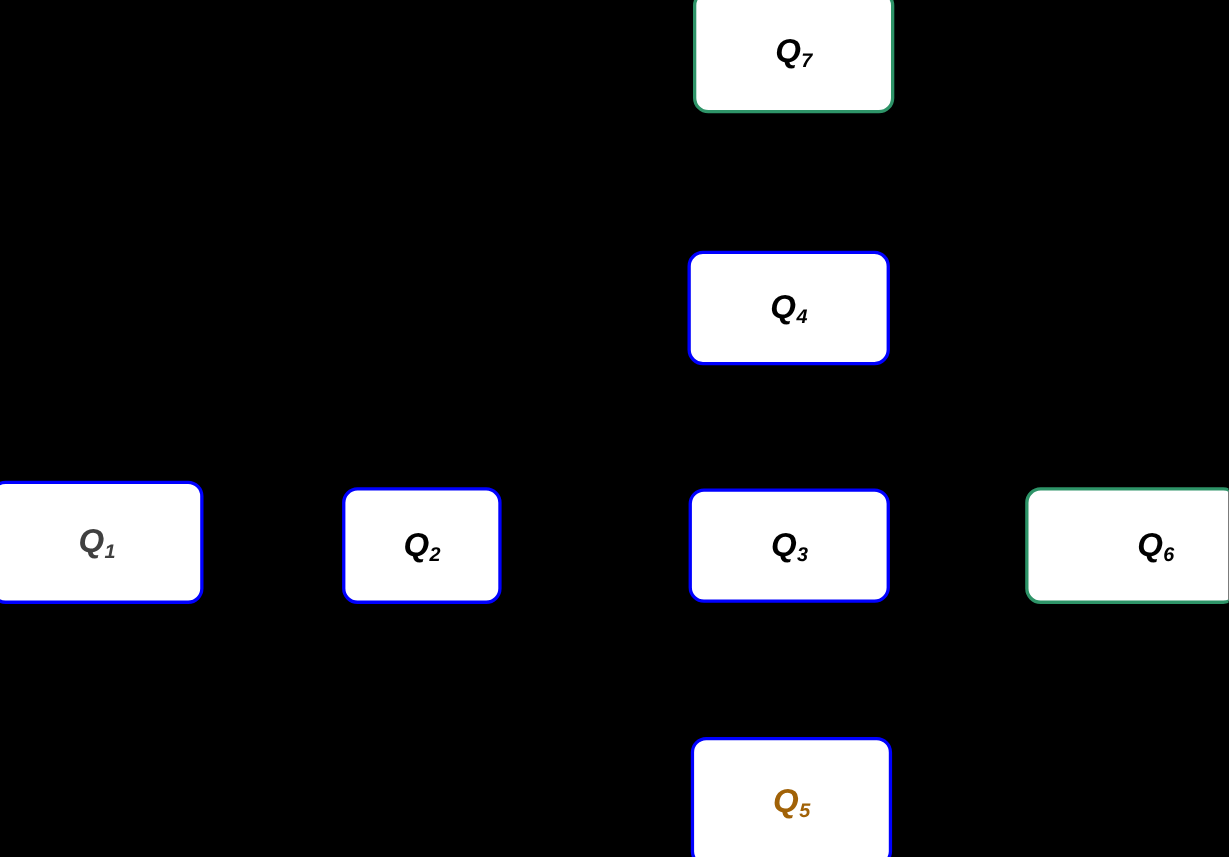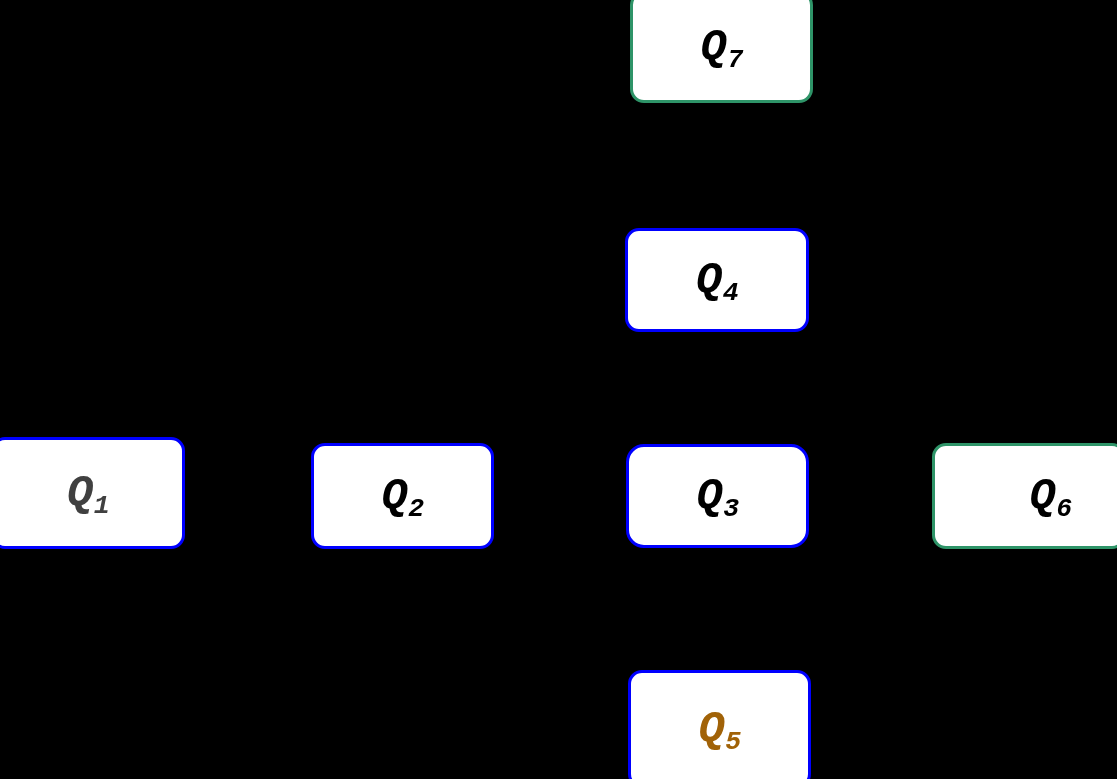--- a/index.html
+++ b/index.html
@@ -22,24 +22,24 @@
     border-style: solid;
     border-width: 3px;
     border-radius: 14px;
     box-sizing: border-box;
     display: flex;
     align-items: center;
     justify-content: center;
     user-select: none;
   }
   .node .label {
-    font-family: Liberation Mono, monospace;
+    font-family: Liberation Sans, sans-serif;
     font-style: italic;
     font-weight: 700;
-    font-size: 44px;
+    font-size: 30px;
     line-height: 1;
     color: #000000;
     letter-spacing: 0px;
     white-space: nowrap;
   }
   .node .label .sub {
     font-size: 0.60em;
     font-style: italic;
     font-weight: 700;
     vertical-align: baseline;
@@ -54,24 +54,24 @@
 <div id="canvas" style="background: rgb(0, 0, 0);">
     <div class="node" style="left: 630px; top: -9px; width: 183px; height: 112px; border-color: rgb(46, 148, 104); background: rgb(255, 255, 255);">
       <span class="label" style="color: rgb(0, 0, 0);"><span>Q</span><span class="sub">7</span></span>
     </div>
     <div class="node" style="left: 625px; top: 228px; width: 184px; height: 104px; border-color: rgb(0, 0, 255); background: rgb(255, 255, 255);">
       <span class="label" style="color: rgb(0, 0, 0);"><span>Q</span><span class="sub">4</span></span>
     </div>
     <div class="node" style="left: -9px; top: 437px; width: 194px; height: 112px; border-color: rgb(0, 0, 255); background: rgb(255, 255, 255);">
       <span class="label" style="color: #404040;"><span>Q</span><span class="sub">1</span></span>
     </div>
-    <div class="node" style="left: 311px; top: 443px; width: 183px; height: 106px; border-color: rgb(0, 0, 255); background: rgb(255, 255, 255);">
+    <div class="node" style="left: 311px; top: 443px; width: 145px; height: 106px; border-color: rgb(0, 0, 255); background: rgb(255, 255, 255);">
       <span class="label" style="color: rgb(0, 0, 0);"><span>Q</span><span class="sub">2</span></span>
     </div>
-    <div class="node" style="left: 626px; top: 444px; width: 183px; height: 104px; border-color: rgb(0, 0, 255); background: rgb(255, 255, 255); border-radius: 18px;">
+    <div class="node" style="left: 626px; top: 444px; width: 183px; height: 104px; border-color: rgb(0, 0, 255); background: rgb(255, 255, 255);">
       <span class="label" style="color: rgb(0, 0, 0);"><span>Q</span><span class="sub">3</span></span>
     </div>
     <div class="node" style="left: 932px; top: 443px; width: 194px; height: 106px; border-color: rgb(46, 148, 104); background: rgb(255, 255, 255);">
       <span class="label" style="color: rgb(0, 0, 0); margin-left: 43px;"><span>Q</span><span class="sub">6</span></span>
     </div>
     <div class="node" style="left: 628px; top: 670px; width: 183px; height: 118px; border-color: rgb(0, 0, 255); background: rgb(255, 255, 255);">
       <span class="label" style="color: #a16207;"><span>Q</span><span class="sub">5</span></span>
     </div>
   </div>
 

